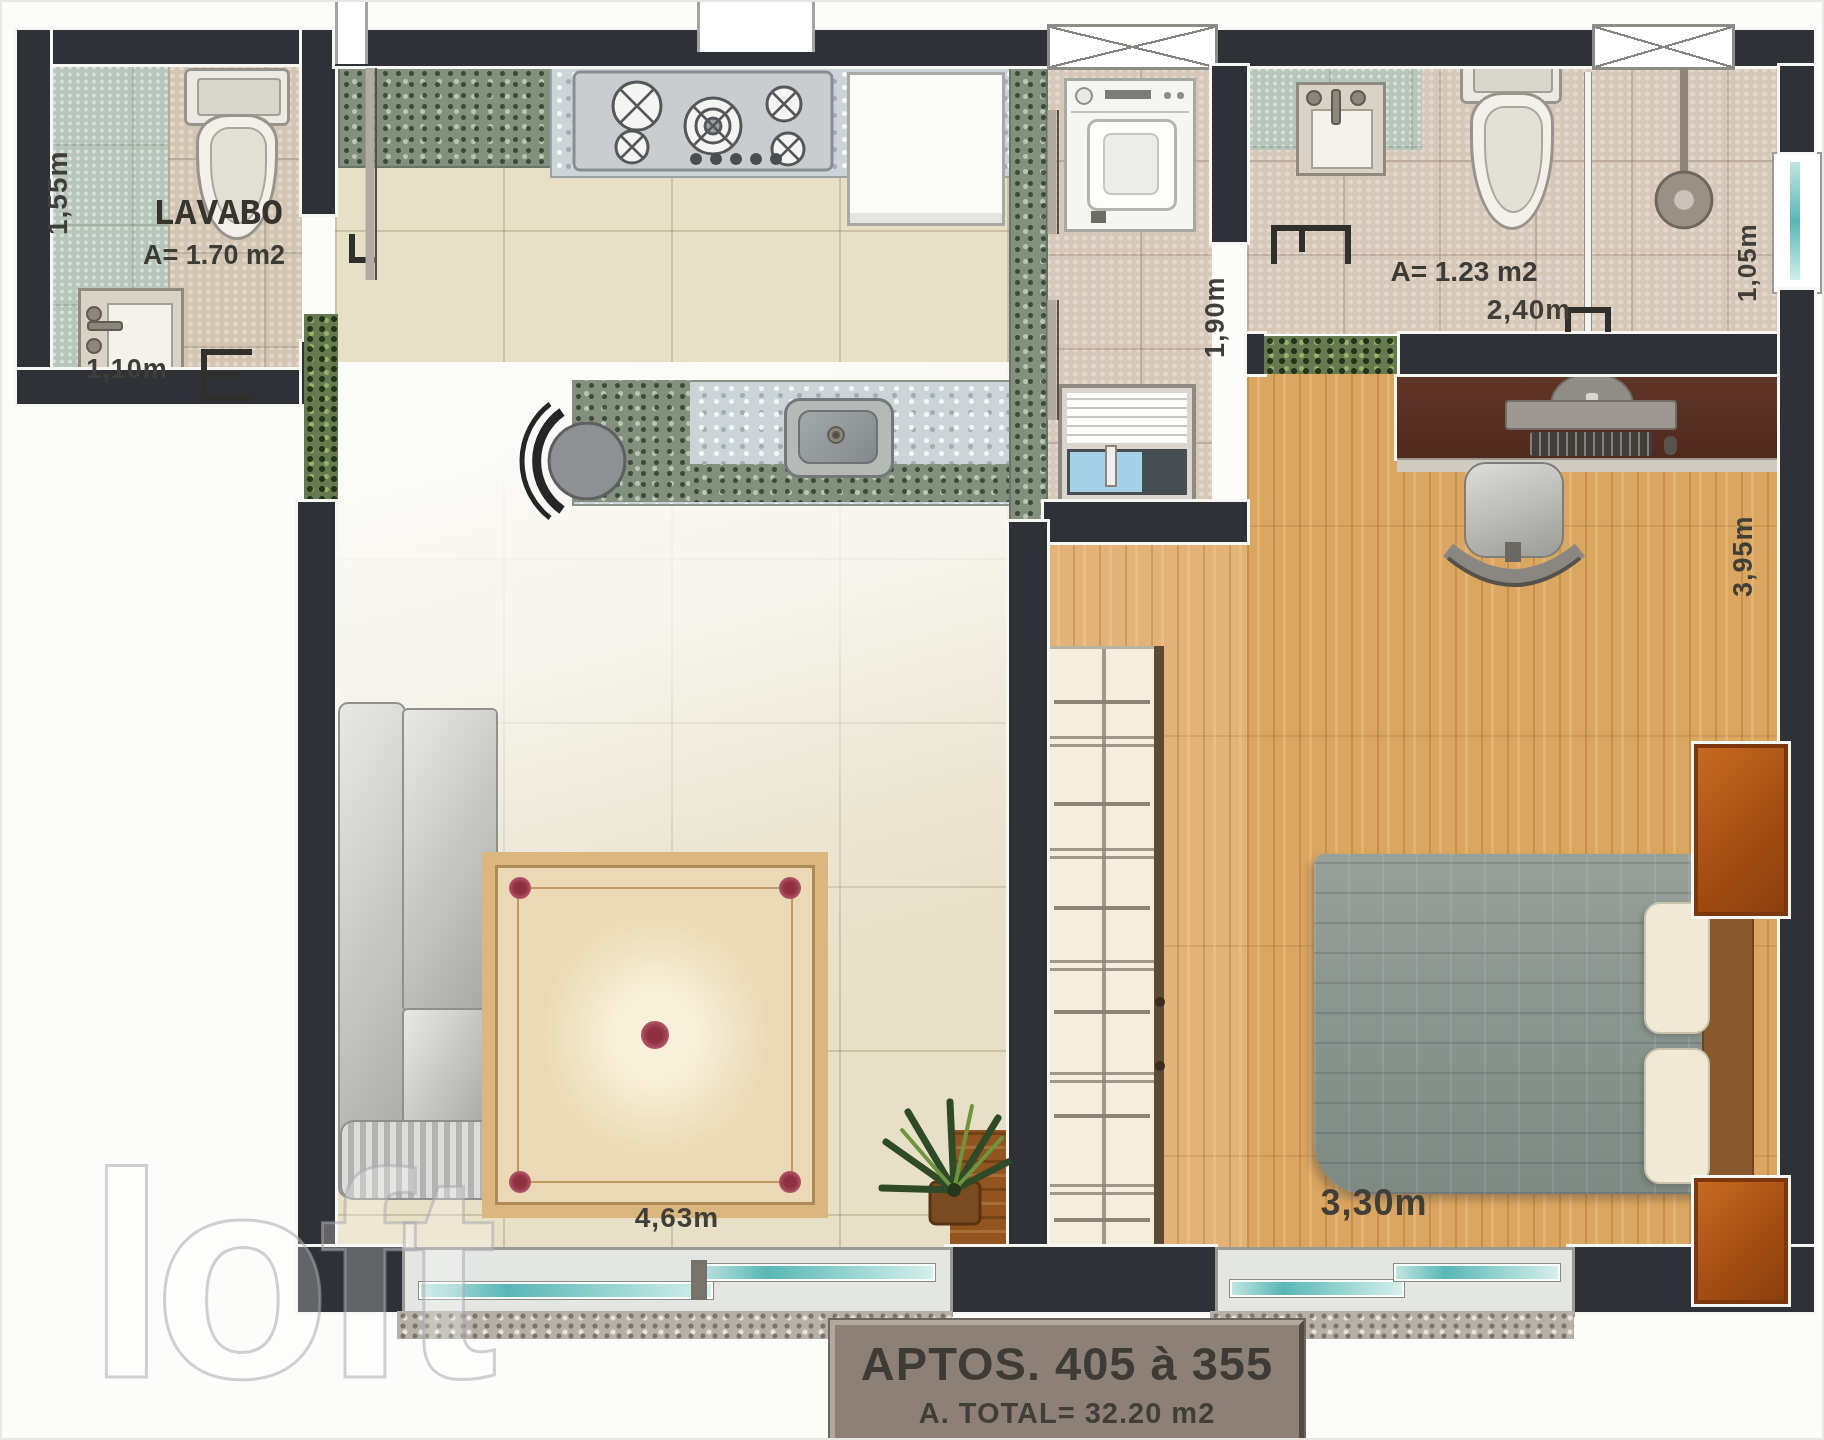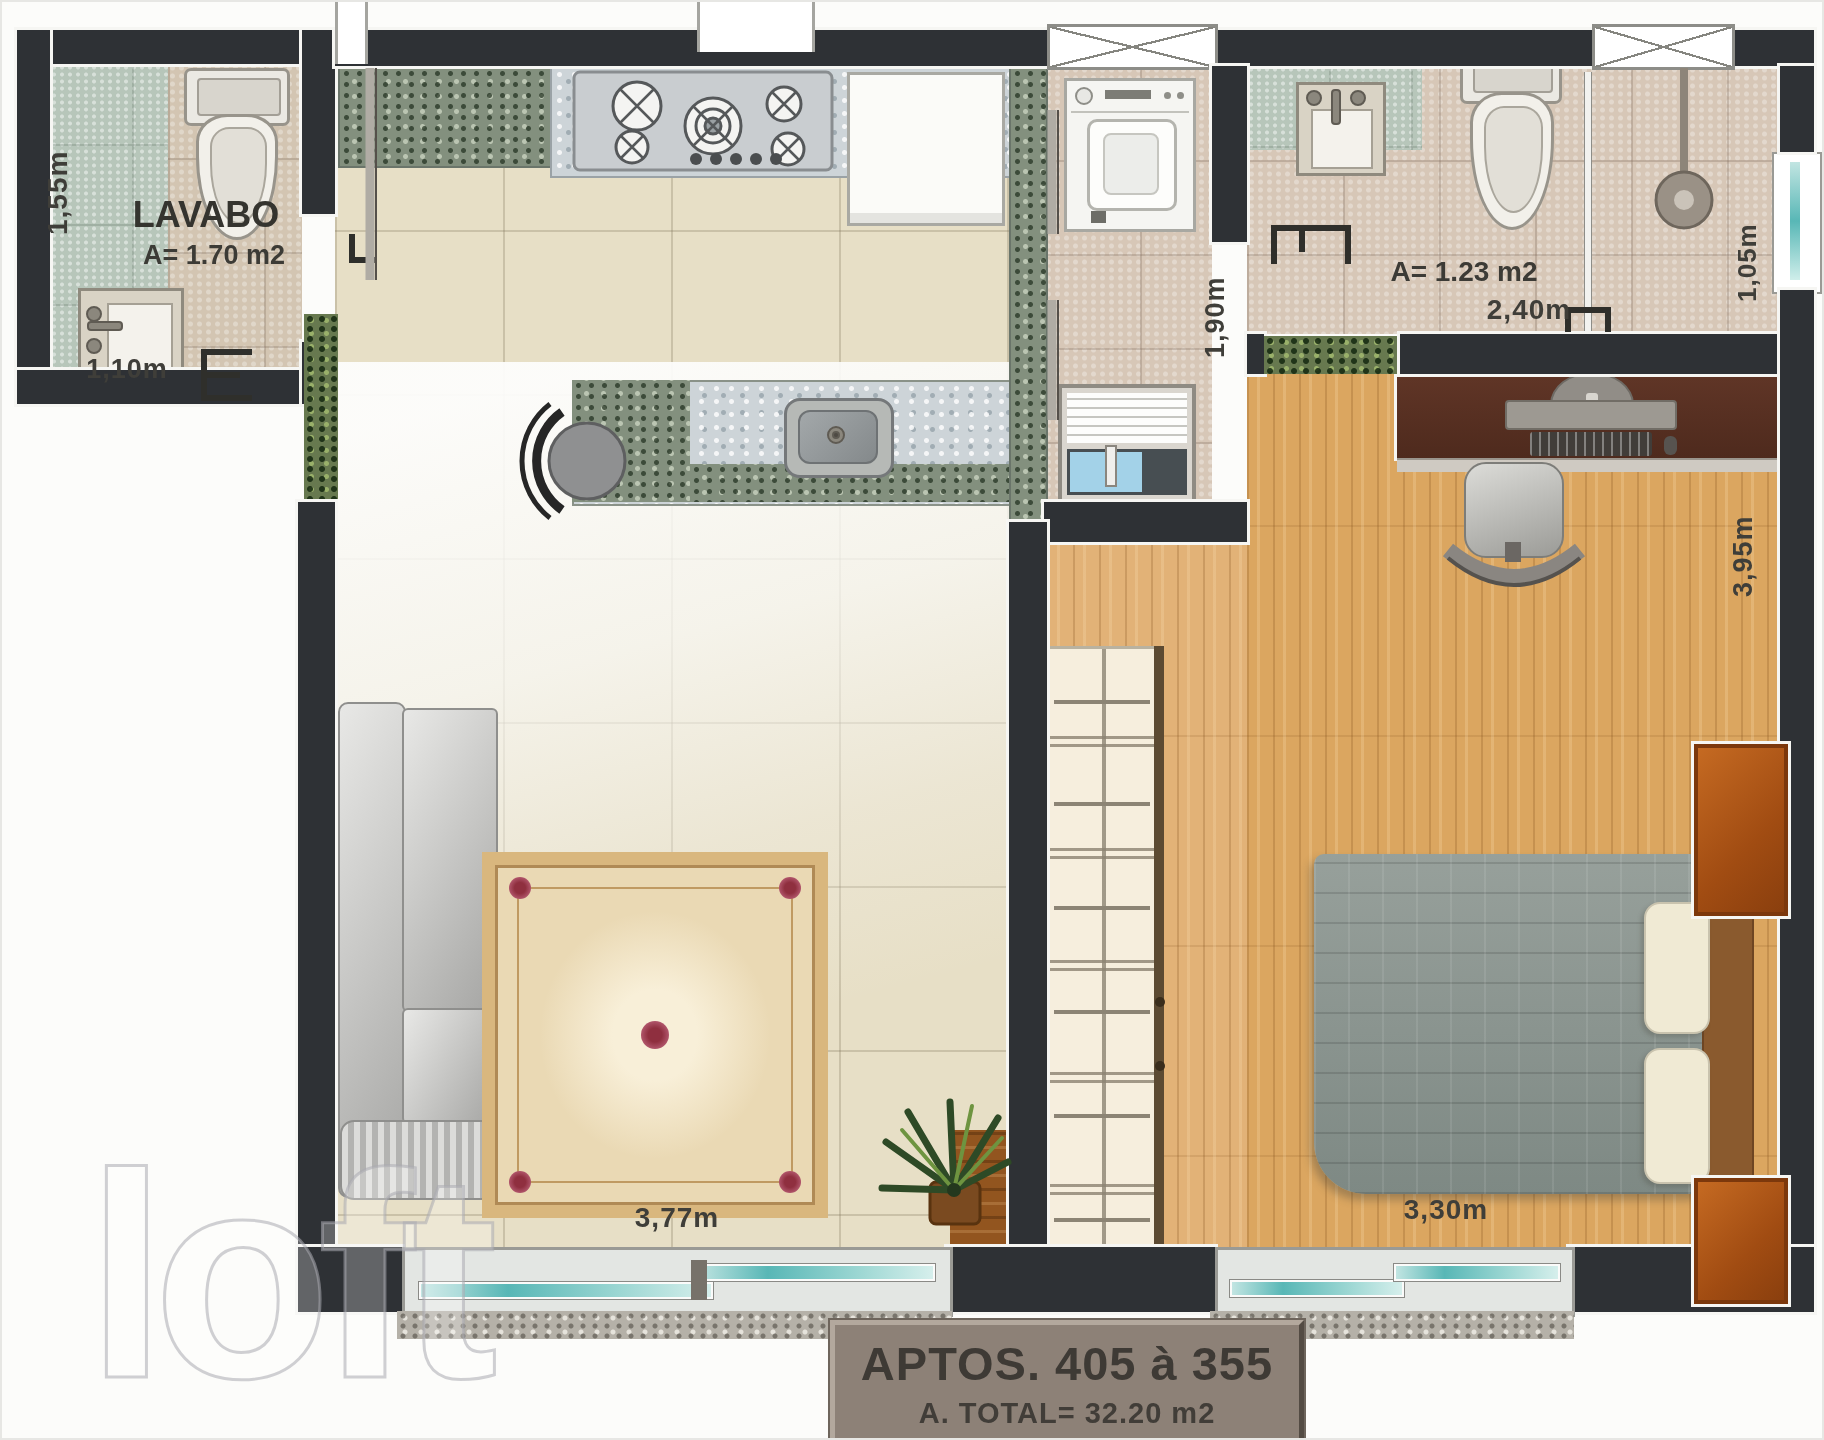--- a/index.html
+++ b/index.html
@@ -361,33 +361,33 @@
       <line x1="1052" y1="906" x2="1148" y2="906"></line>
         <line x1="1052" y1="1010" x2="1148" y2="1010"></line>
       <line x1="1052" y1="1114" x2="1148" y2="1114"></line>
         <line x1="1052" y1="1218" x2="1148" y2="1218"></line>
     </g>
     <circle cx="1158" cy="1000" r="5" fill="#3a2d1c"></circle>
     <circle cx="1158" cy="1064" r="5" fill="#3a2d1c"></circle>
   </svg>
 
   <div class="dim v lbl" style="left:40px;top:118px;height:145px;font-size:28px;">1,55m</div>
-  <div class="roomlabel lbl" style="left:104px;top:192px;width:200px;font-size:36px;">LAVABO</div>
+  <div class="roomlabel lbl" style="left:116px;top:192px;width:200px;font-size:36px;font-family:Liberation Mono, monospace;">LAVABO</div>
   <div class="arealabel lbl" style="left:112px;top:238px;width:200px;font-size:27px;">A= 1.70 m2</div>
   <div class="dim lbl" style="left:70px;top:352px;width:110px;font-size:27px;">1,10m</div>
 
   <div class="dim v lbl" style="left:1198px;top:248px;height:135px;font-size:27px;">1,90m</div>
 
   <div class="arealabel lbl" style="left:1342px;top:254px;width:240px;font-size:28px;">A= 1.23 m2</div>
   <div class="dim lbl" style="left:1467px;top:292px;width:120px;font-size:28px;">2,40m</div>
   <div class="dim v lbl" style="left:1730px;top:202px;height:118px;font-size:26px;">1,05m</div>
 
   <div class="dim v lbl" style="left:1726px;top:492px;height:125px;font-size:27px;">3,95m</div>
-  <div class="dim lbl" style="left:1384px;top:1180px;width:120px;font-size:28px;margin-top:12px;">3,30m</div>
-  <div class="dim lbl" style="left:615px;top:1200px;width:120px;font-size:28px;">3,77m</div>
+  <div class="dim lbl" style="left:1312px;top:1180px;width:120px;font-size:36px;">3,30m</div>
+  <div class="dim lbl" style="left:615px;top:1200px;width:120px;font-size:28px;">4,63m</div>
 
   <div id="banner">
     <div class="t1">APTOS. 405 à 355</div>
     <div class="t2">A. TOTAL= 32.20 m2</div>
   </div>
 
   <div id="watermark">loft</div>
 
 </div>
 

